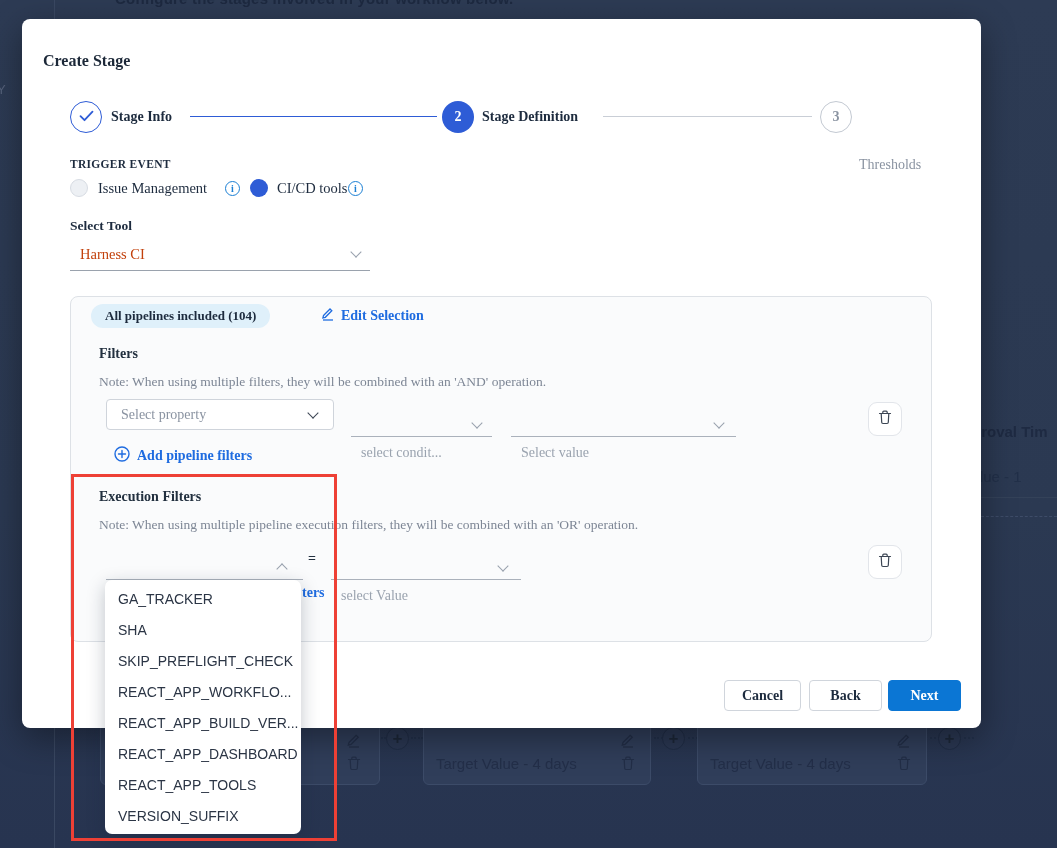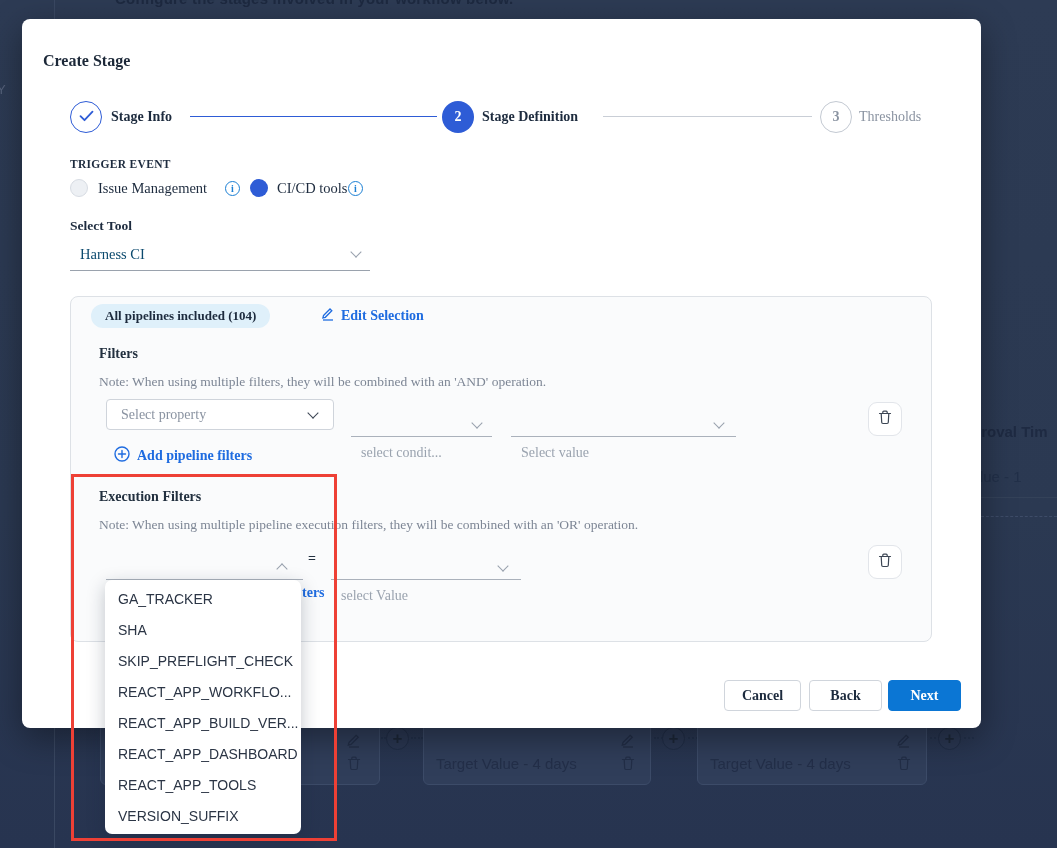--- a/index.html
+++ b/index.html
@@ -28,36 +28,36 @@
   
   .modal { position:absolute; left:22px; top:19px; width:959px; height:709px; background:#ffffff; border-radius:8px; box-shadow:0 10px 34px rgba(0,0,0,.38); z-index:10;font-family:Liberation Serif, serif; }
   .modal-title { position:absolute; left:21px; top:33px; font-size:16px; font-weight:700; color:#1c2838; }
 
   
   .step-circle { position:absolute; width:32px; height:32px; border-radius:50%; display:flex; align-items:center; justify-content:center; }
   .step-done { background:#fff; border:1.6px solid #2e5cd6; color:#2e5cd6; }
   .step-active { background:#2e5cd6; color:#fff; font-size:14px; font-weight:700; }
   .step-todo { background:#fff; border:1.4px solid #c3c9d2; color:#8a93a1; font-size:14px; font-weight:600; }
   .step-label { position:absolute; top:90px; font-size:14px; font-weight:600; color:#1d2b3e; white-space:nowrap; }
-  .step-label.todo { color:#8a93a1; font-weight:400; }
+  .step-label.todo { color:#8a93a1; font-weight:400;margin-top:48px; }
   .step-line { position:absolute; top:97px; height:0; }
   .line-blue { border-top:1.6px solid #2e5cd6; }
   .line-gray { border-top:1.4px solid #c9ced6; }
 
   
   .label-caps { position:absolute; left:48px; top:139px; font-size:11.5px; font-weight:700; letter-spacing:.3px; color:#1d2b3e; }
   .radio { position:absolute; top:160px; width:18px; height:18px; border-radius:50%; }
   .radio-off { background:#edf0f4; border:1px solid #d7dce3; }
   .radio-on { background:#2e5cd6; }
   .radio-label { position:absolute; top:161px; font-size:14.5px; color:#1d2b3e; white-space:nowrap;text-align:right; }
   .info-icon { position:absolute; top:162px; width:15px; height:15px; border:1.4px solid #1b7fd4; border-radius:50%; color:#1b7fd4; font-size:10px; font-weight:700; display:flex; align-items:center; justify-content:center; font-style:normal; }
 
   .field-label { position:absolute; left:48px; top:199px; font-size:13.5px; font-weight:700; color:#1d2b3e; }
   .tool-select { position:absolute; left:48px; top:220px; width:300px; height:32px; border-bottom:1px solid #9aa2ad; cursor:pointer; }
-  .tool-select .val { position:absolute; left:10px; top:7px; font-size:14.5px; color:#0c4a6e; }
+  .tool-select .val { position:absolute; left:10px; top:7px; font-size:14.5px; color:#c2410c; }
 
   .chev { display:inline-block; width:8px; height:8px; border-right:1.6px solid #98a1ad; border-bottom:1.6px solid #98a1ad; }
   .chev-down { transform:rotate(45deg); }
   .chev-up { transform:rotate(-135deg); }
   .chev-dark { border-color:#3c4654; }
 
   
   .panel { position:absolute; left:48px; top:277px; width:862px; height:346px; background:#fafbfc; border:1px solid #dde1e6; border-radius:8px; }
   .pill { position:absolute; left:20px; top:7px; height:24px; background:#dff0fa; border-radius:12px; display:flex; align-items:center; padding:0 14px; font-size:13px; font-weight:600; color:#1d2b3e; }
   .edit-link { position:absolute; left:250px; top:9px; display:flex; align-items:center; gap:6px; color:#1f6ce0; font-size:14px; font-weight:600; cursor:pointer; }

